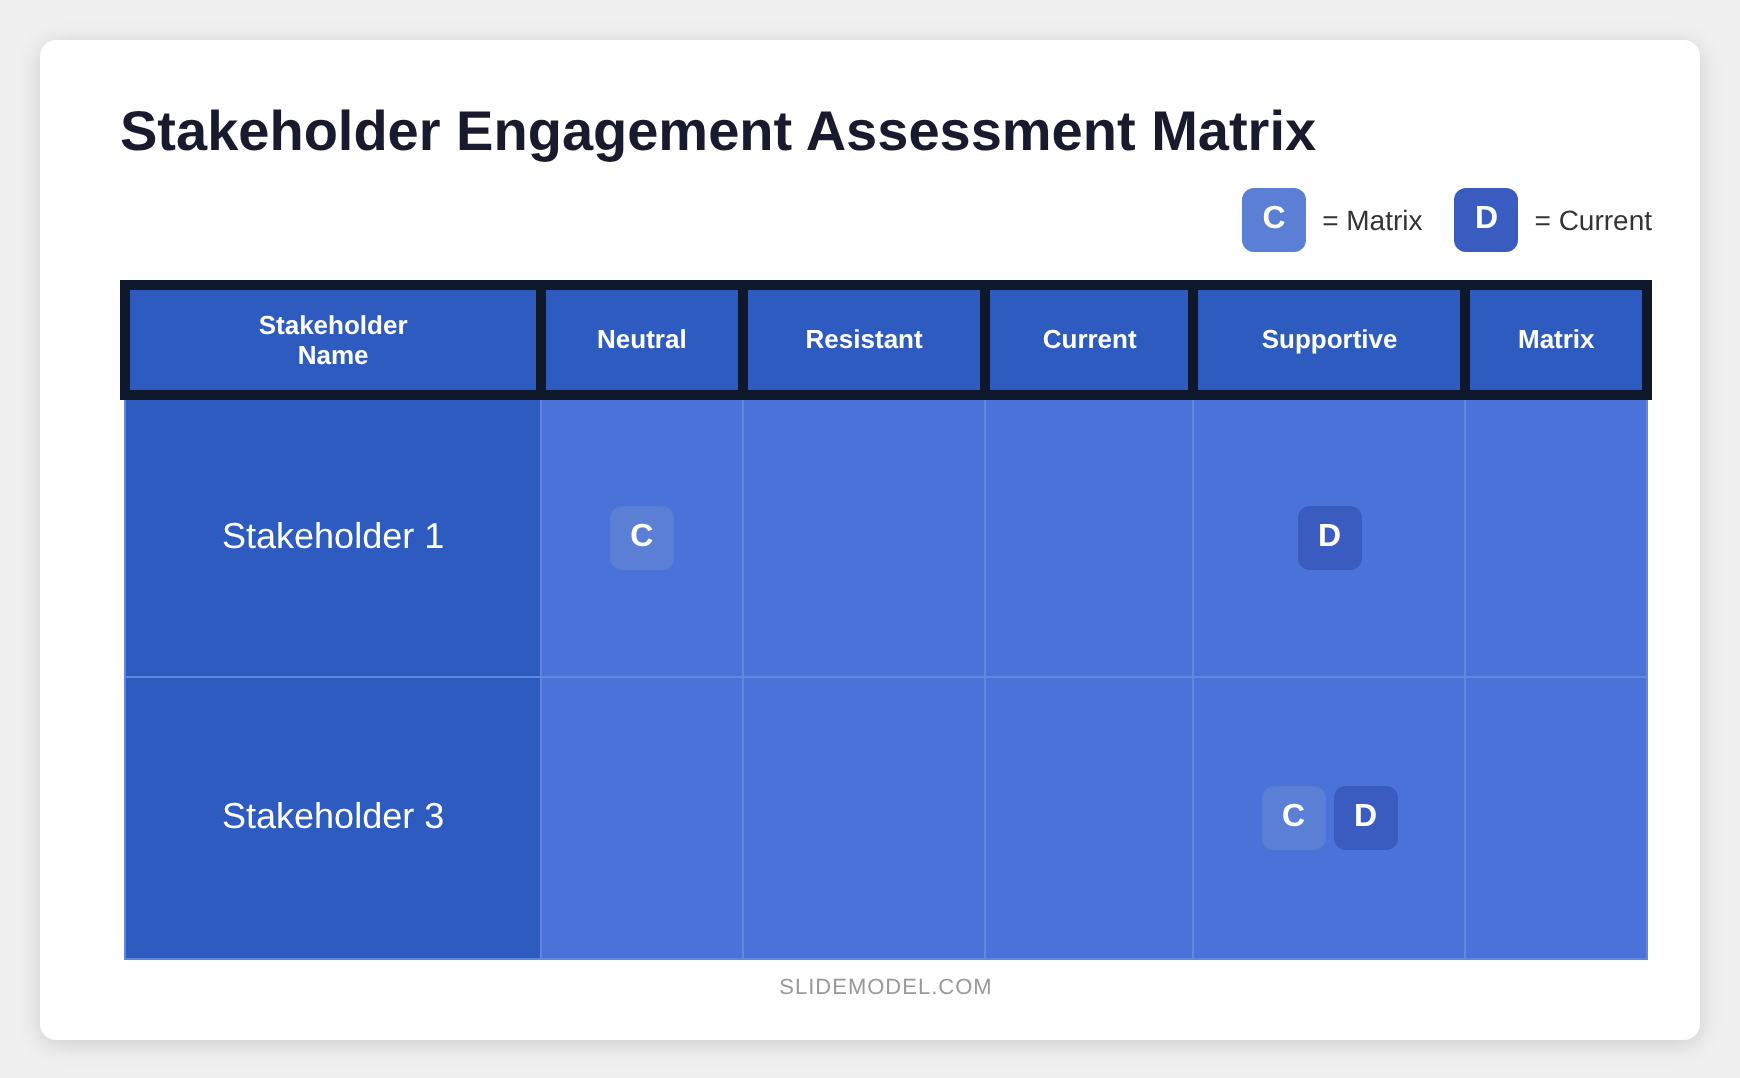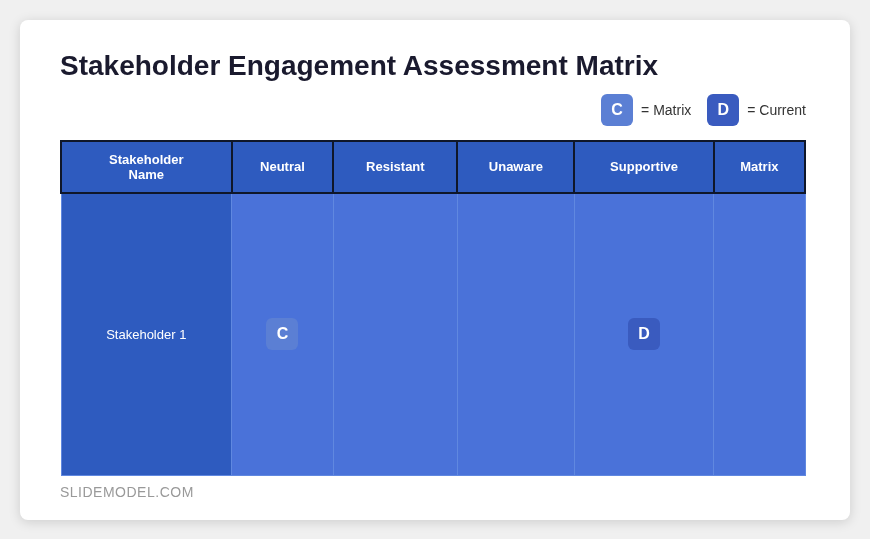--- a/index.html
+++ b/index.html
@@ -11,21 +11,21 @@
       align-items: center;
       justify-content: center;
       font-family: 'Segoe UI', Arial, sans-serif;
     }
     .slide {
       width: 830px;
       height: 500px;
       background: #ffffff;
       border-radius: 8px;
       box-shadow: 0 2px 12px rgba(0,0,0,0.15);
-      padding: 30px 44px 20px 40px;
+      padding: 30px 24px 20px 40px;
       position: relative;
       display: flex;
       flex-direction: column;
     }
     .title {
       font-size: 28px;
       font-weight: 600;
       color: #1a1a2e;
       margin-bottom: 12px;
     }
@@ -61,47 +61,47 @@
       border-collapse: collapse;
       flex: 1;
     }
     .matrix-table th {
       background: #2e5bbf;
       color: white;
       font-weight: 700;
       font-size: 13px;
       text-align: center;
       padding: 10px 8px;
-      border: 2px solid #0f172a;
+      border: 5px solid #0f172a;
     }
     .matrix-table td {
       background: #4a72d9;
       border: 1px solid #6088e0;
       text-align: center;
       padding: 0;
       height: 72px;
       vertical-align: middle;
     }
     .matrix-table td.name-cell {
       background: #2e5bbf;
       color: white;
-      font-size: 13px;
+      font-size: 18px;
       font-weight: 500;
       padding: 8px 12px;
     }
     .cell-badge-wrap {
       display: flex;
       align-items: center;
       justify-content: center;
       gap: 4px;
       height: 100%;
     }
     .footer {
-      text-align: left;
-      font-size: 14px;
+      text-align: center;
+      font-size: 11px;
       color: #999;
       margin-top: 8px;
       letter-spacing: 0.5px;
     }
   </style>
 </head>
 <body>
 
 <div class="slide">
   <div class="title">Stakeholder Engagement Assessment Matrix</div>
@@ -116,21 +116,21 @@
       <span>= Current</span>
     </div>
   </div>
 
   <table class="matrix-table">
     <thead>
       <tr>
         <th>Stakeholder<br>Name</th>
         <th>Neutral</th>
         <th>Resistant</th>
-        <th>Unaware</th>
+        <th>Current</th>
         <th>Supportive</th>
         <th>Matrix</th>
       </tr>
     </thead>
     <tbody id="table-body">
     <tr>
           <td class="name-cell">Stakeholder 1</td>
           <td>
             <div class="cell-badge-wrap">
               <div class="badge badge-c">C</div>
@@ -138,17 +138,30 @@
           </td>
           <td></td>
           <td></td>
           <td>
             <div class="cell-badge-wrap">
               <div class="badge badge-d">D</div>
             </div>
           </td>
           <td></td>
         </tr>
+        <tr>
+          <td class="name-cell">Stakeholder 3</td>
+          <td></td>
+          <td></td>
+          <td></td>
+          <td>
+            <div class="cell-badge-wrap">
+              <div class="badge badge-c">C</div>
+              <div class="badge badge-d">D</div>
+            </div>
+          </td>
+          <td></td>
+        </tr>
       </tbody>
   </table>
 
   <div class="footer">SLIDEMODEL.COM</div>
 </div>
 
 </body></html>

